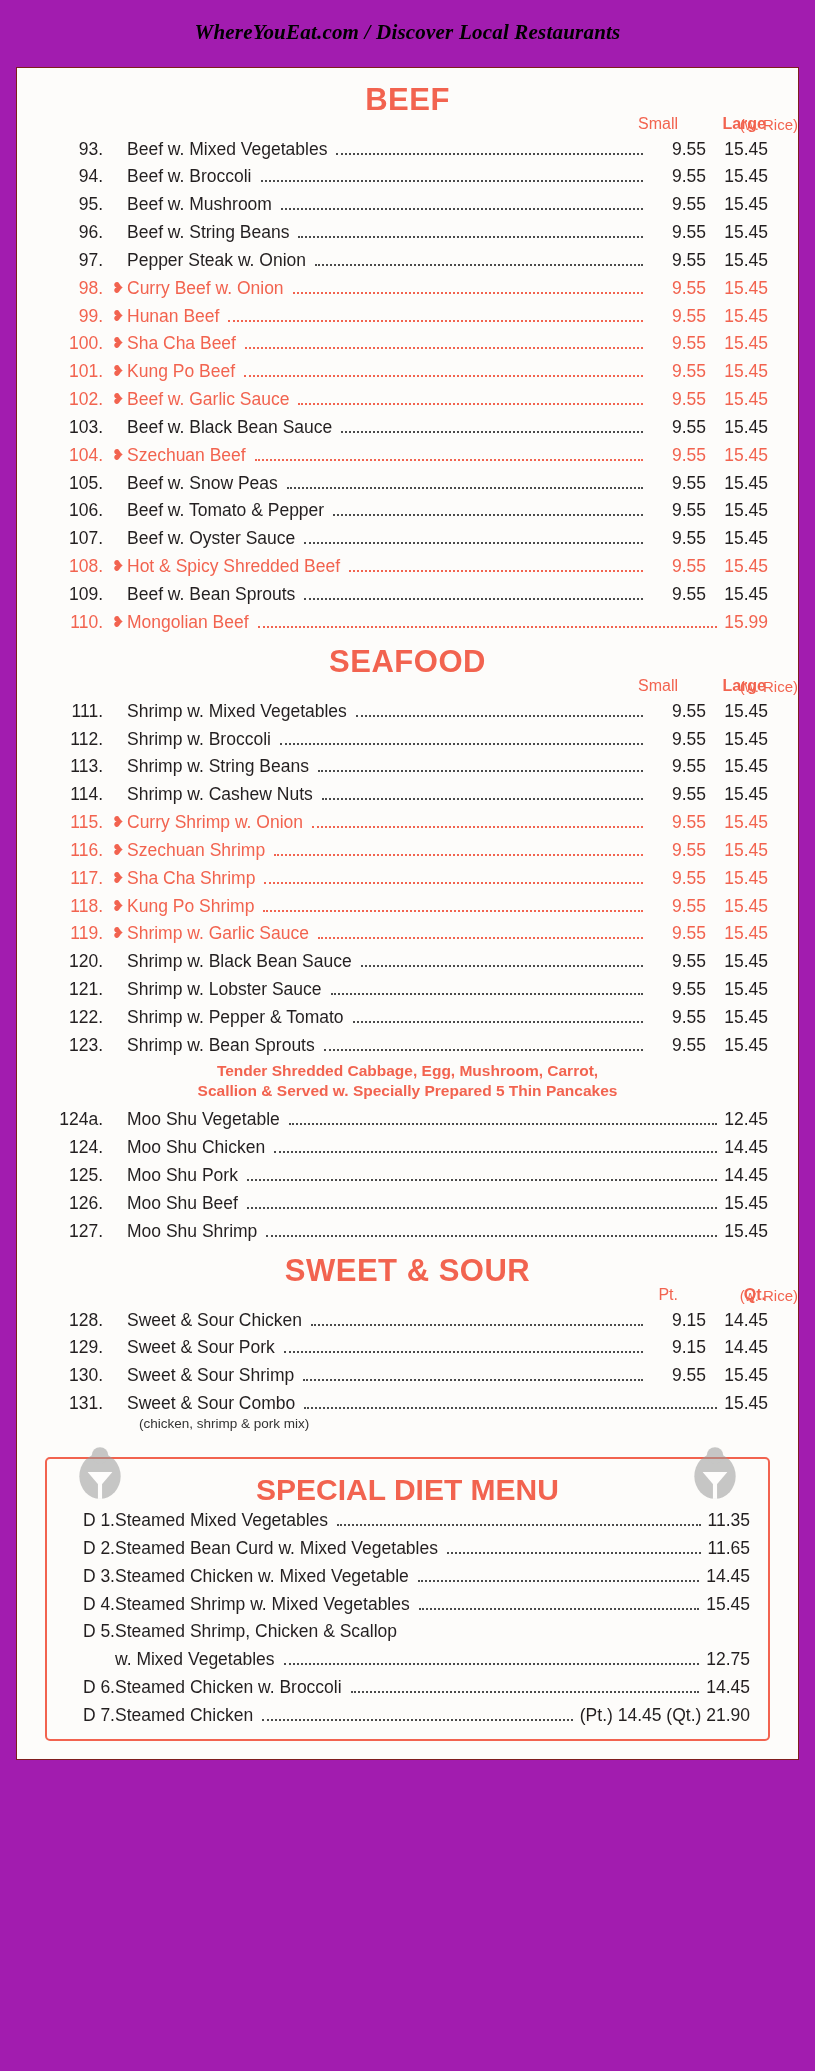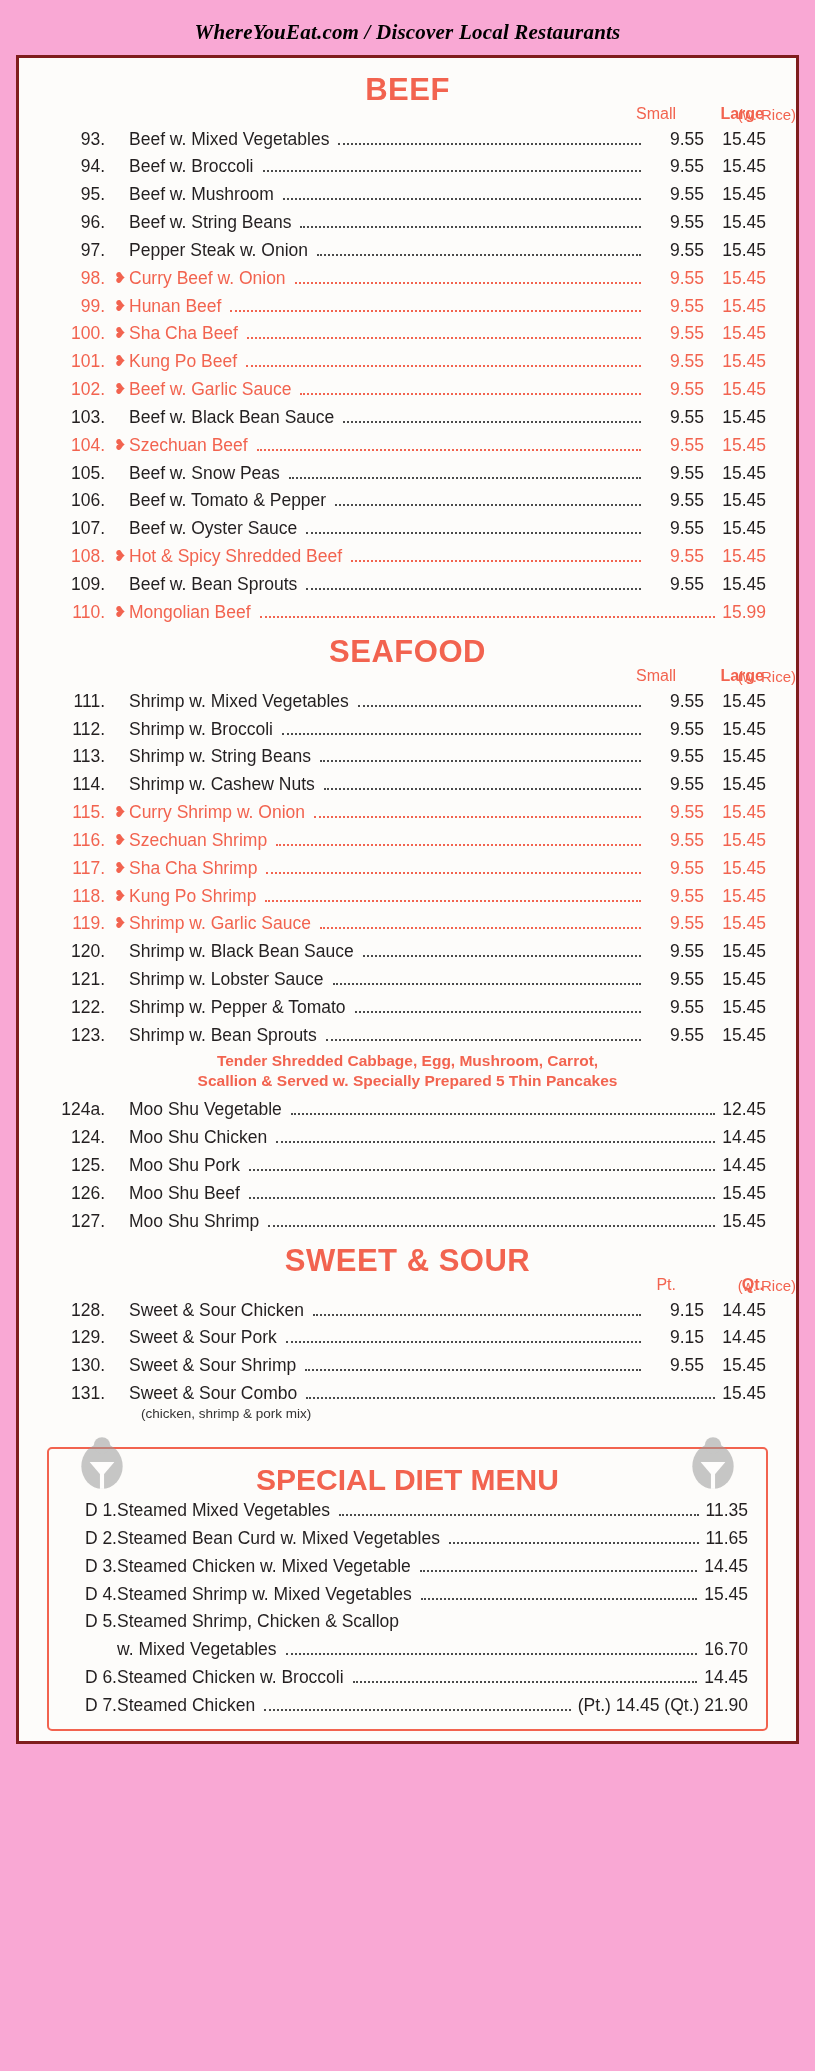--- a/index.html
+++ b/index.html
@@ -10,39 +10,39 @@
   body {
     width: 815px;
     min-height: 2071px;
     font-family: "Liberation Sans", sans-serif;
     color: #231f20;
   }
   .page {
     position: relative;
     width: 815px;
     min-height: 2071px;
-    background: #f9a8d4;
+    background: #a21caf;
     box-sizing: border-box;
   }
   .site-header {
     text-align: center;
     font-family: "Liberation Serif", serif;
     font-weight: bold;
     font-style: italic;
     font-size: 21px;
     color: #000000;
     padding: 20px 0 10px 0;
     letter-spacing: 0.2px;
   }
   .menu-sheet {
     position: relative;
-    margin: 0 16px 20px 16px;
-    border: 3px solid #7f1d1d;
+    margin: 12px 16px 20px 16px;
+    border: 1px solid #7f1d1d;
     background: #fdfcfa;
-    padding: 6px 0 10px 0;
+    padding: 6px 0 18px 0;
     box-sizing: border-box;
     overflow: hidden;
   }
   
   .ghost {
     position: absolute;
     color: rgba(230, 120, 110, 0.16);
     font-weight: bold;
     pointer-events: none;
     white-space: nowrap;
@@ -608,21 +608,21 @@
             <span class="p-single">15.45</span>
           </div>
         <div class="diet-row">
             <span class="num">D 5.</span>
             <span class="name">Steamed Shrimp, Chicken &amp; Scallop</span>
           </div>
         <div class="diet-row cont">
             <span class="num"></span>
             <span class="name">w. Mixed Vegetables</span>
             <span class="dots"></span>
-            <span class="p-single">16.70</span>
+            <span class="p-single">12.75</span>
           </div>
         <div class="diet-row">
             <span class="num">D 6.</span>
             <span class="name">Steamed Chicken w. Broccoli</span>
             <span class="dots"></span>
             <span class="p-single">14.45</span>
           </div>
         <div class="diet-row">
             <span class="num">D 7.</span>
             <span class="name">Steamed Chicken</span>

